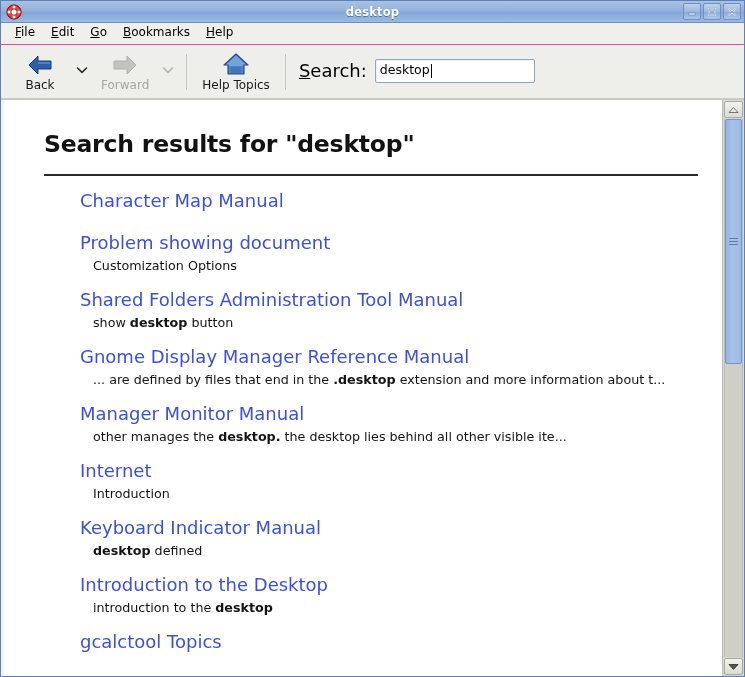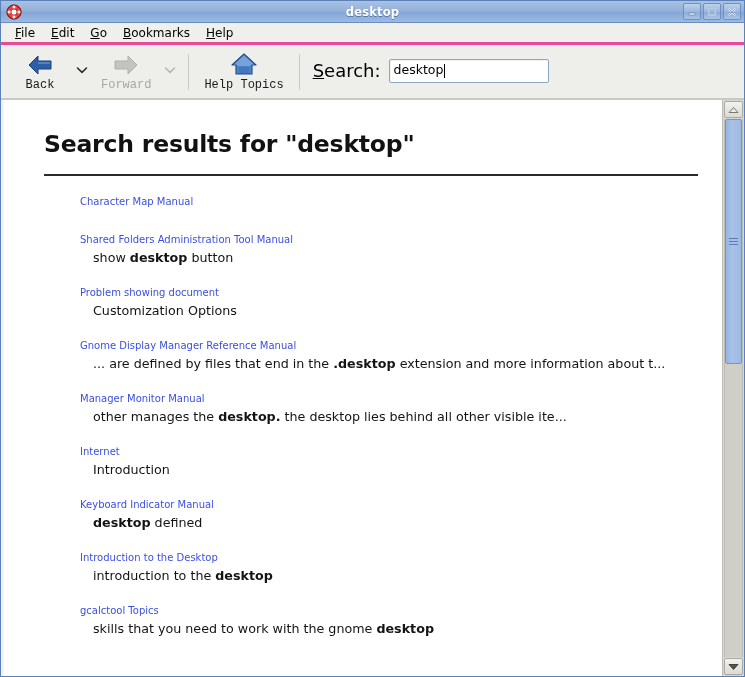--- a/index.html
+++ b/index.html
@@ -64,23 +64,23 @@
     display: flex; align-items: center; justify-content: center;
     box-sizing: border-box;
   }
   .win-btn svg { display:block; }
 
   
   .menubar {
     height: 22px;
     flex: 0 0 22px;
     background: #efefeb;
-    border-bottom: 3px solid #ec4899;
-    display: flex;
-    align-items: center;
+    border-bottom: 1px solid #ec4899;
+    display: flex;
+    align-items: flex-start;
     padding-left: 6px;
     box-sizing: border-box;
   }
   .menu-item {
     font-size: 12px;
     color: #000000;
     padding: 2px 8px;
     cursor: default;
     white-space: nowrap;
   }
@@ -97,21 +97,20 @@
     padding: 0 8px;
     box-sizing: border-box;
   }
   .tb-item {
     display: flex;
     flex-direction: column;
     align-items: center;
     justify-content: flex-start;
     padding: 2px 8px;
     min-width: 46px;
-    font-family: Liberation Mono, monospace;
   }
   .tb-icon { height: 26px; display:flex; align-items:flex-end; }
   .tb-label {
     font-size: 12px;
     color: #1a1a1a;
     margin-top: 1px;
     white-space: nowrap;
   }
   .tb-label.disabled { color: #a6a6a2; }
   .tb-arrow {
@@ -190,21 +189,21 @@
     letter-spacing: -0.2px;
   }
   hr.title-rule {
     border: none;
     border-top: 2px solid #2b2b2b;
     margin: 0 4px 14px 2px;
   }
   .results { padding-left: 38px; }
   .result { margin-bottom: 16px; }
   .result-title {
-    font-size: 10px;
+    font-size: 18px;
     color: #3b4fe0;
     margin-bottom: 5px;
     display: inline-block;
     cursor: pointer;
   }
   .result-desc {
     font-size: 12.7px;
     color: #141414;
     padding-left: 13px;
   }
@@ -362,28 +361,28 @@
   </div>
 
   <div class="content-row">
 
     <div class="doc">
       <div class="doc-inner">
         <h1 class="page-title">Search results for "desktop"</h1>
         <hr class="title-rule">
         <div class="results">
             <div class="result"><a class="result-title">Character Map Manual</a></div>
+            <div class="result"><a class="result-title">Problem showing document</a><div class="result-desc"><span>Customization Options</span></div></div>
             <div class="result"><a class="result-title">Shared Folders Administration Tool Manual</a><div class="result-desc"><span>show </span><b>desktop</b><span> button</span></div></div>
-            <div class="result"><a class="result-title">Problem showing document</a><div class="result-desc"><span>Customization Options</span></div></div>
             <div class="result"><a class="result-title">Gnome Display Manager Reference Manual</a><div class="result-desc"><span>... are defined by files that end in the </span><b>.desktop</b><span> extension and more information about t...</span></div></div>
             <div class="result"><a class="result-title">Manager Monitor Manual</a><div class="result-desc"><span>other manages the </span><b>desktop.</b><span> the desktop lies behind all other visible ite...</span></div></div>
             <div class="result"><a class="result-title">Internet</a><div class="result-desc"><span>Introduction</span></div></div>
             <div class="result"><a class="result-title">Keyboard Indicator Manual</a><div class="result-desc"><b>desktop</b><span> defined</span></div></div>
             <div class="result"><a class="result-title">Introduction to the Desktop</a><div class="result-desc"><span>introduction to the </span><b>desktop</b></div></div>
-            <div class="result"><a class="result-title">gcalctool Topics</a><div class="result-desc"><span>skills that you need to work with the gnome </span><b>desktop</b></div></div>
+            <div class="result"><a class="result-title">gcalctool Topics</a></div>
           </div>
       </div>
     </div>
 
     <div class="vscroll">
       <div class="sb-btn">
         <svg width="11" height="8" viewBox="0 0 11 8">
           <path d="M5.5 1.5 L10 6.5 L1 6.5 Z" fill="#e9e9e4" stroke="#6b6b64" stroke-width=".9" stroke-linejoin="round"></path>
         </svg>
       </div>

